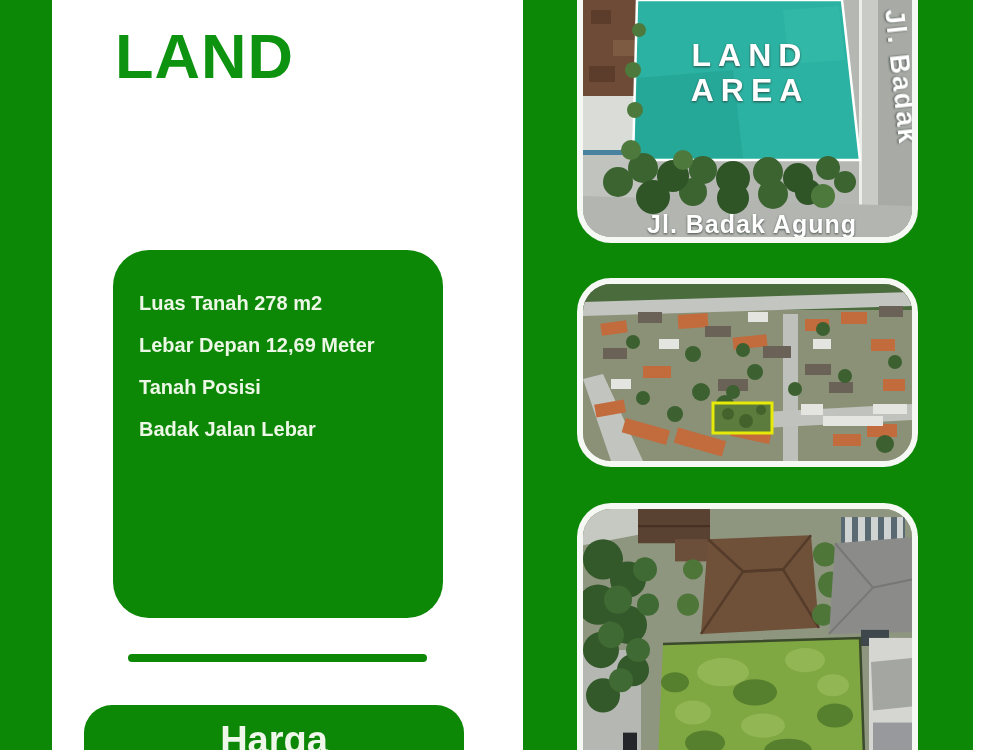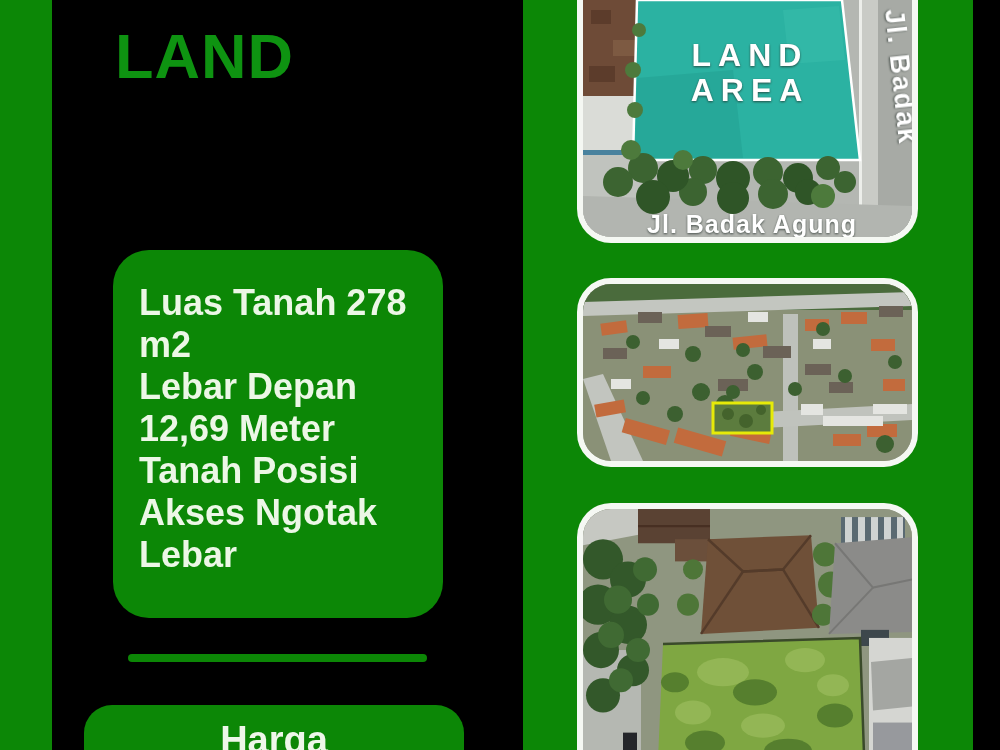--- a/index.html
+++ b/index.html
@@ -1,27 +1,27 @@
 <!DOCTYPE html>
 <html><head>
 <meta charset="utf-8">
 <style>
   html,body{margin:0;padding:0;background:#d8d6d1;}
   .page{position:relative;width:1000px;height:750px;overflow:hidden;
-        background:#000000;font-family:"Liberation Sans",sans-serif;}
+        background:#ffffff;font-family:"Liberation Sans",sans-serif;}
 
   .left-strip{position:absolute;left:0;top:0;width:52px;height:750px;background:#0c8706;}
 
   .title{position:absolute;left:115px;top:10px;color:#0e9311;
          font-size:63px;font-weight:bold;letter-spacing:1px;line-height:92px;}
 
   .details-card{position:absolute;left:113px;top:250px;width:330px;height:368px;
                 box-sizing:border-box;background:#0c8706;border-radius:36px;
                 padding:32px 20px 0 26px;}
-  .detail-line{color:#ecf7e6;font-size:36px;font-weight:bold;line-height:42px;}
+  .detail-line{color:#ecf7e6;font-size:20px;font-weight:bold;line-height:42px;}
 
   .divider{position:absolute;left:128px;top:654px;width:299px;height:8px;
            border-radius:4px;background:#0c8706;}
 
   .price-box{position:absolute;left:84px;top:705px;width:380px;height:80px;
              background:#0c8706;border-radius:28px;text-align:center;}
   .price-label{color:#eef7e9;font-size:38px;font-weight:bold;padding-top:14px;}
 
   .photo-panel{position:absolute;left:523px;top:0;width:450px;height:750px;background:#0c8706;}
 
@@ -43,21 +43,21 @@
   <div class="left-strip"></div>
 
   <div class="title">
     <div>LAND</div>
   </div>
 
   <div class="details-card">
     <div class="detail-line">Luas Tanah 278 m2</div>
     <div class="detail-line">Lebar Depan 12,69 Meter</div>
     <div class="detail-line">Tanah Posisi</div>
-    <div class="detail-line">Akses Ngotak Lebar</div>
+    <div class="detail-line">Badak Jalan Lebar</div>
   </div>
 
   <div class="divider"></div>
 
   <div class="price-box">
     <div class="price-label">Harga</div>
   </div>
 
   <div class="photo-panel">
 

